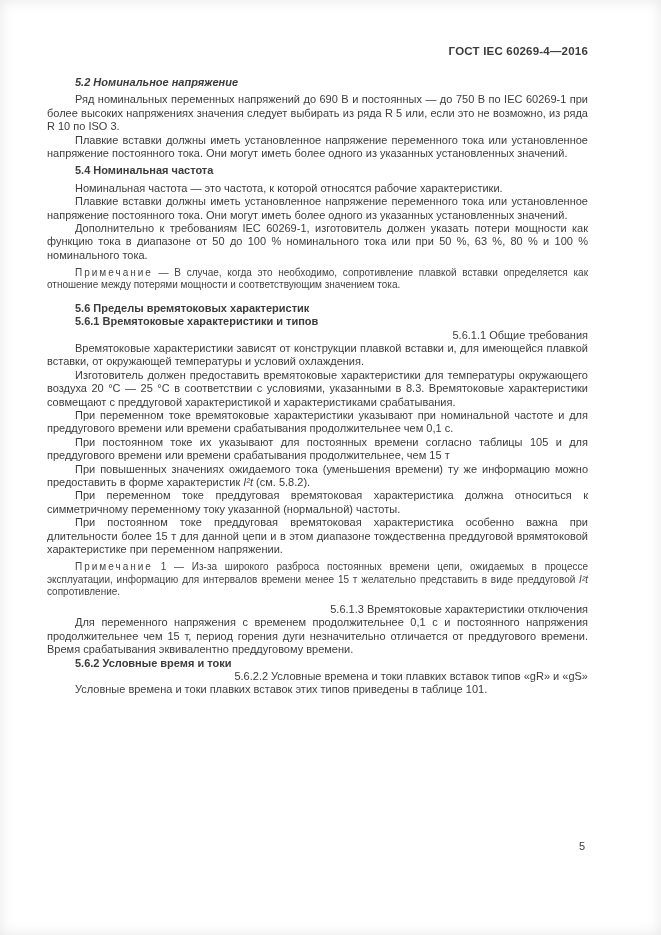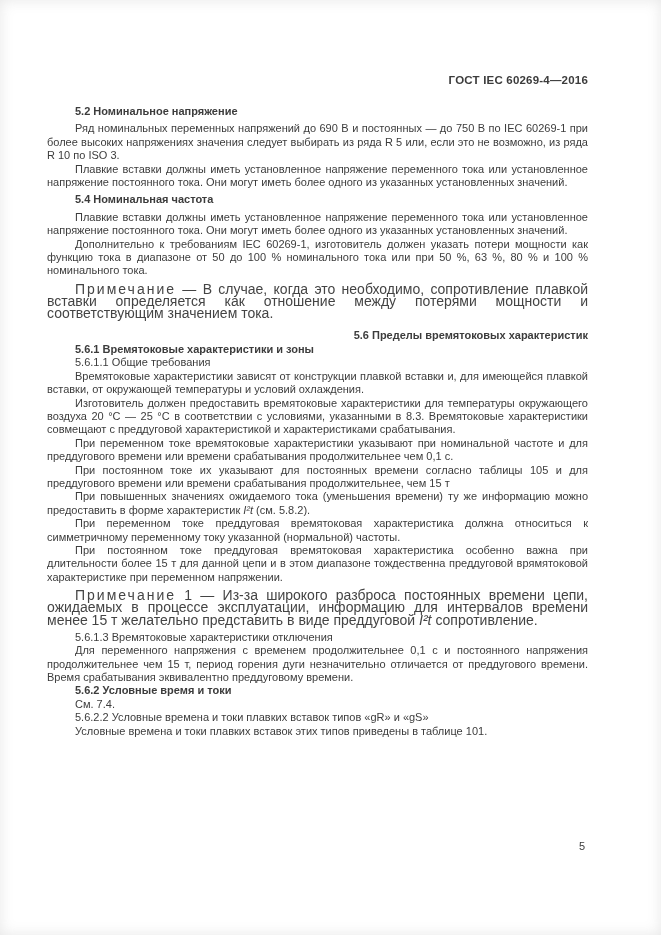--- a/index.html
+++ b/index.html
@@ -9,44 +9,44 @@
     height: 935px;
     background: #ffffff;
     box-shadow: inset 0 0 14px rgba(120,120,120,0.18);
     font-family: "Liberation Sans", sans-serif;
     color: #3c3c3c;
     overflow: hidden;
   }
   .content {
     position: absolute;
     left: 47px;
-    top: 73px;
+    top: 44px;
     width: 541px;
   }
   .running-header {
     text-align: right;
     font-weight: bold;
     font-size: 11.5px;
     line-height: 14px;
     margin-bottom: 18px;
     letter-spacing: 0.2px;
   }
   p, .h, .sub {
     margin: 0;
     font-size: 11px;
     line-height: 13.4px;
     text-align: justify;
     text-indent: 28px;
   }
   .h { font-weight: bold; text-align: left; }
   .h.gap { margin-top: 4px; margin-bottom: 4px; }
-  .h.tight { margin-top: 10px; margin-bottom: 0; text-align: right; }
-  .sub { text-align: left; }
+  .h.tight { margin-top: 10px; margin-bottom: 0; }
+  .sub { text-align: right; }
   .note {
-    font-size: 14px;
+    font-size: 10px;
     line-height: 12.2px;
     margin: 5px 0;
     text-align: justify;
     text-indent: 28px;
     color: #444444;
   }
   .note-label { letter-spacing: 2px; }
   .formula { font-style: italic; }
   .page-number {
     position: absolute;
@@ -56,47 +56,47 @@
   }
 </style>
 </head>
 <body>
 
 <div class="page">
   <div class="content">
 
     <div class="running-header">ГОСТ IEC 60269-4—2016</div>
 
-    <div class="h" style="margin-bottom:4px;">5.2 Номинальное напряжение</div>
+    <div class="h" style="margin-bottom:4px;font-style:italic;">5.2 Номинальное напряжение</div>
     <p>Ряд номинальных переменных напряжений до 690 В и постоянных — до 750 В по IEC 60269-1 при более высоких напряжениях значения следует выбирать из ряда R 5 или, если это не возможно, из ряда R 10 по ISO 3.</p>
     <p>Плавкие вставки должны иметь установленное напряжение переменного тока или установленное напряжение постоянного тока. Они могут иметь более одного из указанных установленных значений.</p>
 
     <div class="h gap">5.4 Номинальная частота</div>
+    <p>Номинальная частота — это частота, к которой относятся рабочие характеристики.</p>
     <p>Плавкие вставки должны иметь установленное напряжение переменного тока или установленное напряжение постоянного тока. Они могут иметь более одного из указанных установленных значений.</p>
 
     <p>Дополнительно к требованиям IEC 60269-1, изготовитель должен указать потери мощности как функцию тока в диапазоне от 50 до 100 % номинального тока или при 50 %, 63 %, 80 % и 100 % номинального тока.</p>
     <p class="note"><span class="note-label">Примечание</span><span> — В случае, когда это необходимо, сопротивление плавкой вставки определяется как отношение между потерями мощности и соответствующим значением тока.</span></p>
 
     <div class="h tight">5.6 Пределы времятоковых характеристик</div>
-    <div class="h">5.6.1 Времятоковые характеристики и зоны</div>
+    <div class="h">5.6.1 Времятоковые характеристики и типов</div>
     <div class="sub">5.6.1.1 Общие требования</div>
     <p>Времятоковые характеристики зависят от конструкции плавкой вставки и, для имеющейся плавкой вставки, от окружающей температуры и условий охлаждения.</p>
     <p>Изготовитель должен предоставить времятоковые характеристики для температуры окружающего воздуха 20 °С — 25 °С в соответствии с условиями, указанными в 8.3. Времятоковые характеристики совмещают с преддуговой характеристикой и характеристиками срабатывания.</p>
     <p>При переменном токе времятоковые характеристики указывают при номинальной частоте и для преддугового времени или времени срабатывания продолжительнее чем 0,1 с.</p>
     <p>При постоянном токе их указывают для постоянных времени согласно таблицы 105 и для преддугового времени или времени срабатывания продолжительнее, чем 15 т</p>
     <p><span>При повышенных значениях ожидаемого тока (уменьшения времени) ту же информацию можно предоставить в форме характеристик </span><span class="formula">I²t</span><span> (см. 5.8.2).</span></p>
 
     <p>При переменном токе преддуговая времятоковая характеристика должна относиться к симметричному переменному току указанной (нормальной) частоты.</p>
     <p>При постоянном токе преддуговая времятоковая характеристика особенно важна при длительности более 15 т для данной цепи и в этом диапазоне тождественна преддуговой врямятоковой характеристике при переменном напряжении.</p>
     <p class="note"><span class="note-label">Примечание</span><span> 1</span><span> — Из-за широкого разброса постоянных времени цепи, ожидаемых в процессе эксплуатации, информацию для интервалов времени менее 15 т желательно представить в виде преддуговой </span><span class="formula">I²t</span><span> сопротивление.</span></p>
 
     <div class="sub">5.6.1.3 Времятоковые характеристики отключения</div>
     <p>Для переменного напряжения с временем продолжительнее 0,1 с и постоянного напряжения продолжительнее чем 15 т, период горения дуги незначительно отличается от преддугового времени. Время срабатывания эквивалентно преддуговому времени.</p>
 
     <div class="h">5.6.2 Условные время и токи</div>
-    <p>См. 7.4.</p>
     <div class="sub">5.6.2.2 Условные времена и токи плавких вставок типов «gR» и «gS»</div>
     <p>Условные времена и токи плавких вставок этих типов приведены в таблице 101.</p>
 
   </div>
 
   <div class="page-number">5</div>
 </div>
 
 </body></html>

